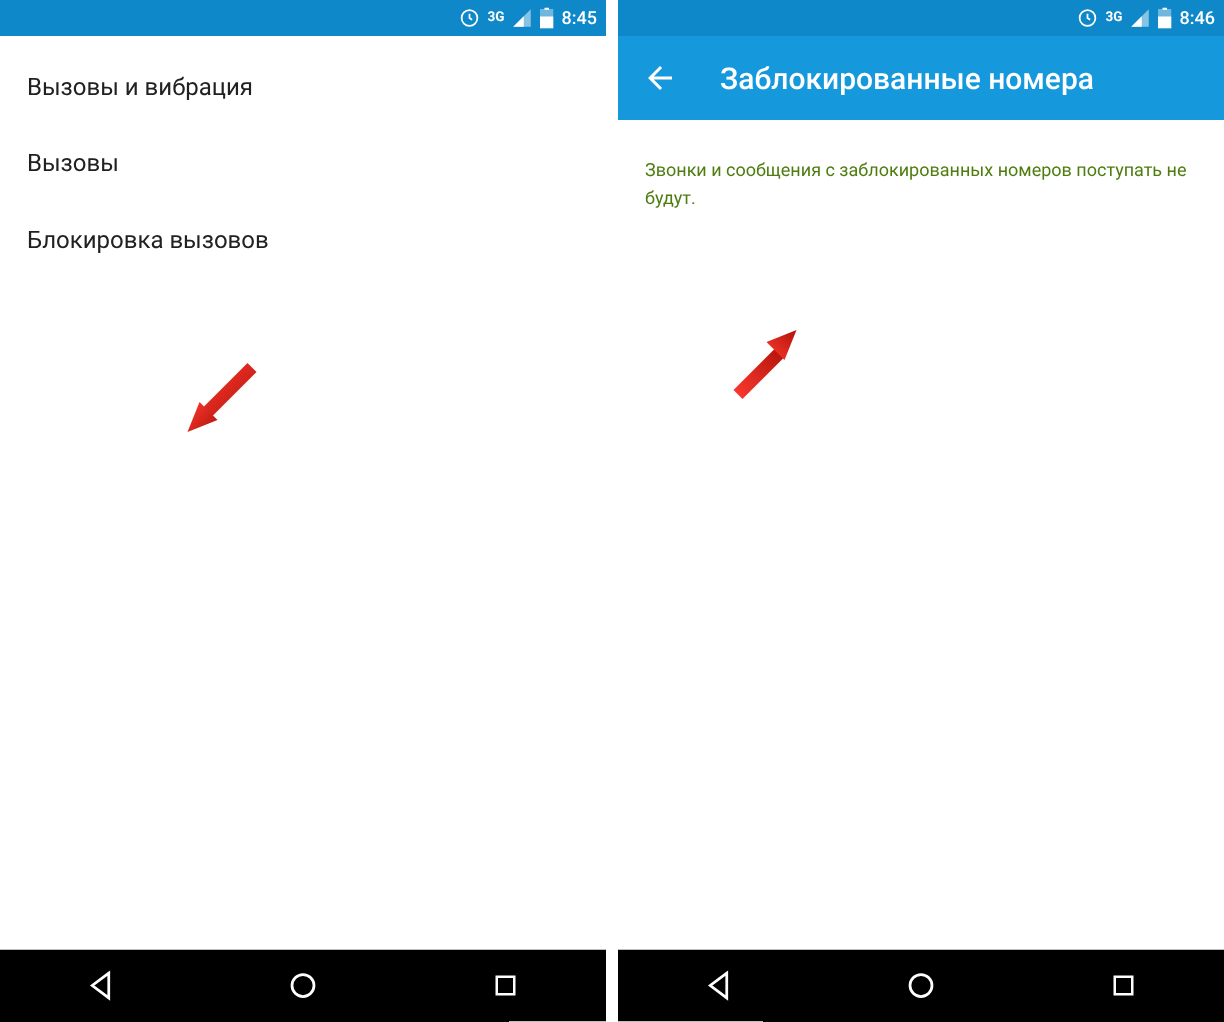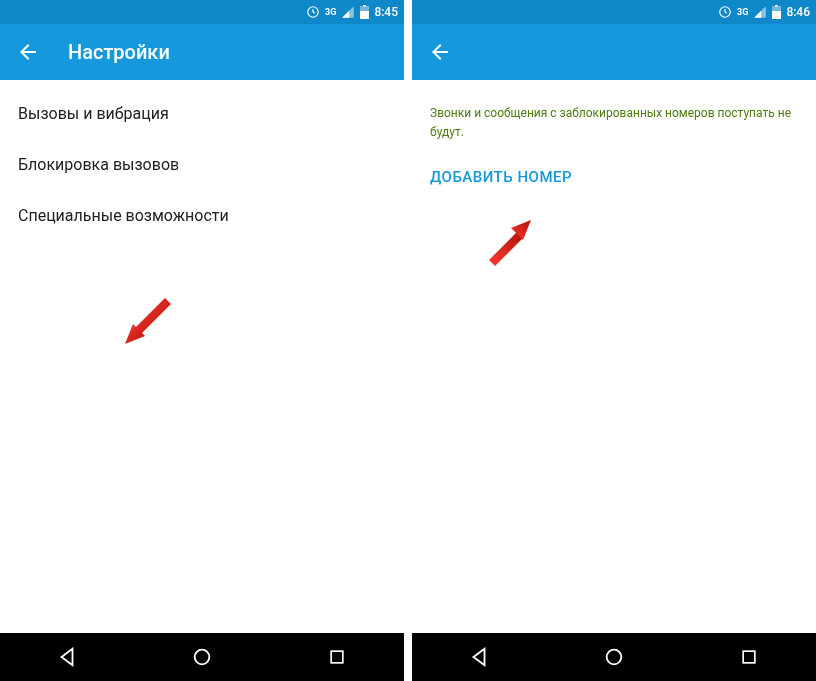--- a/index.html
+++ b/index.html
@@ -114,33 +114,25 @@
     <span class="icon">
       <svg width="9" height="14" viewBox="0 0 9 14">
           <rect x="0" y="1" width="9" height="13" fill="#fff" opacity="0.4"></rect>
           <rect x="0" y="6" width="9" height="8" fill="#fff"></rect>
           <rect x="3" y="0" width="3" height="1.5" fill="#fff"></rect>
         </svg>
     </span>
     <span>8:45</span>
   </div>
 
-  <div class="app-bar">
-    <div class="back">
-      <svg width="24" height="24" viewBox="0 0 24 24" fill="#fff">
-          <path d="M20 11H7.83l5.59-5.59L12 4l-8 8 8 8 1.41-1.41L7.83 13H20z"></path>
-        </svg>
-    </div>
-    <div class="title">Настройки</div>
-  </div>
 
   <div class="content">
     <div class="list-item">Вызовы и вибрация</div>
+    <div class="list-item">Вызовы</div>
     <div class="list-item">Блокировка вызовов</div>
-    <div class="list-item">Специальные возможности</div>
 
     <div class="arrow-annot" style="left:115px; top:210px;">
       <svg width="60" height="60" viewBox="0 0 60 60">
         <defs>
           <linearGradient id="ga1" x1="0" y1="0" x2="1" y2="1">
             <stop offset="0%" stop-color="#ff3b30"></stop>
               <stop offset="100%" stop-color="#b0120a"></stop>
           </linearGradient>
         </defs>
         <path d="M50 8 L18 40 L24 46 L56 14 Z" fill="url(#ga1)"></path>
@@ -192,25 +184,25 @@
     </span>
     <span>8:46</span>
   </div>
 
   <div class="app-bar">
     <div class="back">
       <svg width="24" height="24" viewBox="0 0 24 24" fill="#fff">
           <path d="M20 11H7.83l5.59-5.59L12 4l-8 8 8 8 1.41-1.41L7.83 13H20z"></path>
         </svg>
     </div>
+    <div class="title">Заблокированные номера</div>
   </div>
 
   <div class="content">
     <div class="desc-text">Звонки и сообщения с заблокированных номеров поступать не будут.</div>
-    <div class="action-link">ДОБАВИТЬ НОМЕР</div>
 
     <div class="arrow-annot" style="left:65px; top:130px;">
       <svg width="60" height="60" viewBox="0 0 60 60">
         <defs>
           <linearGradient id="ga2" x1="0" y1="1" x2="1" y2="0">
             <stop offset="0%" stop-color="#ff3b30"></stop>
               <stop offset="100%" stop-color="#b0120a"></stop>
           </linearGradient>
         </defs>
         <path d="M12 50 L40 22 L46 28 L18 56 Z" fill="url(#ga2)"></path>

